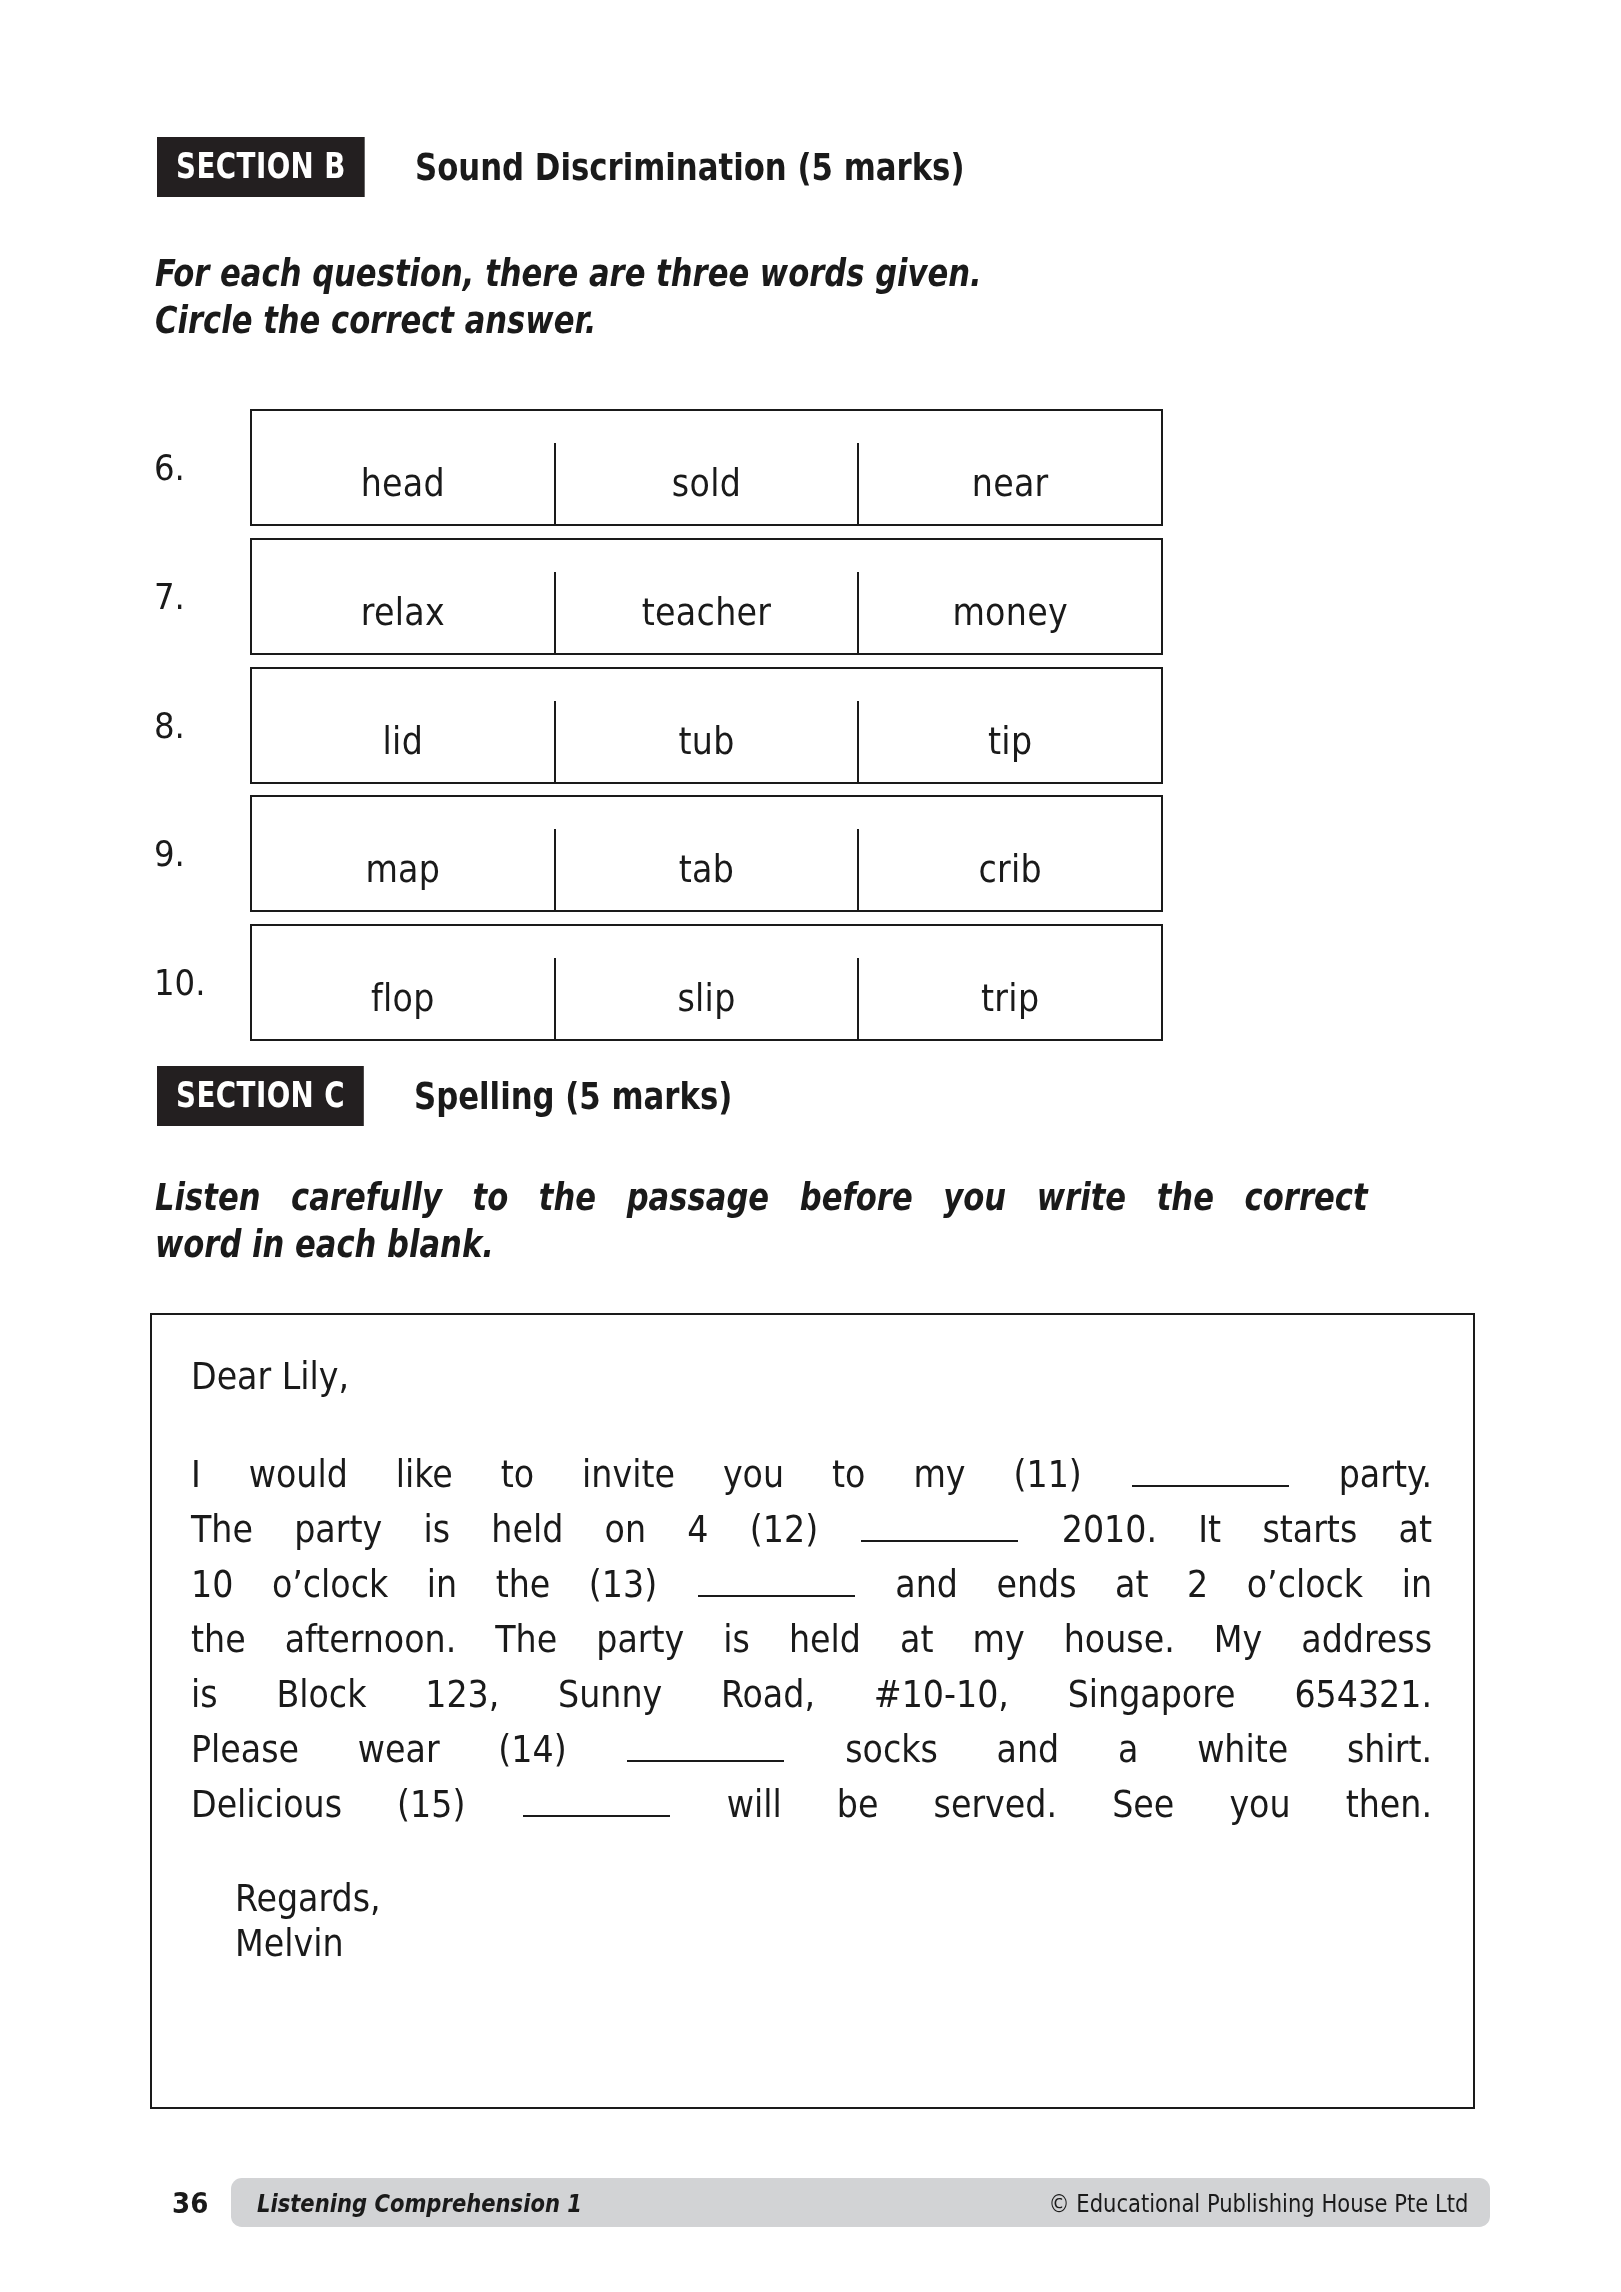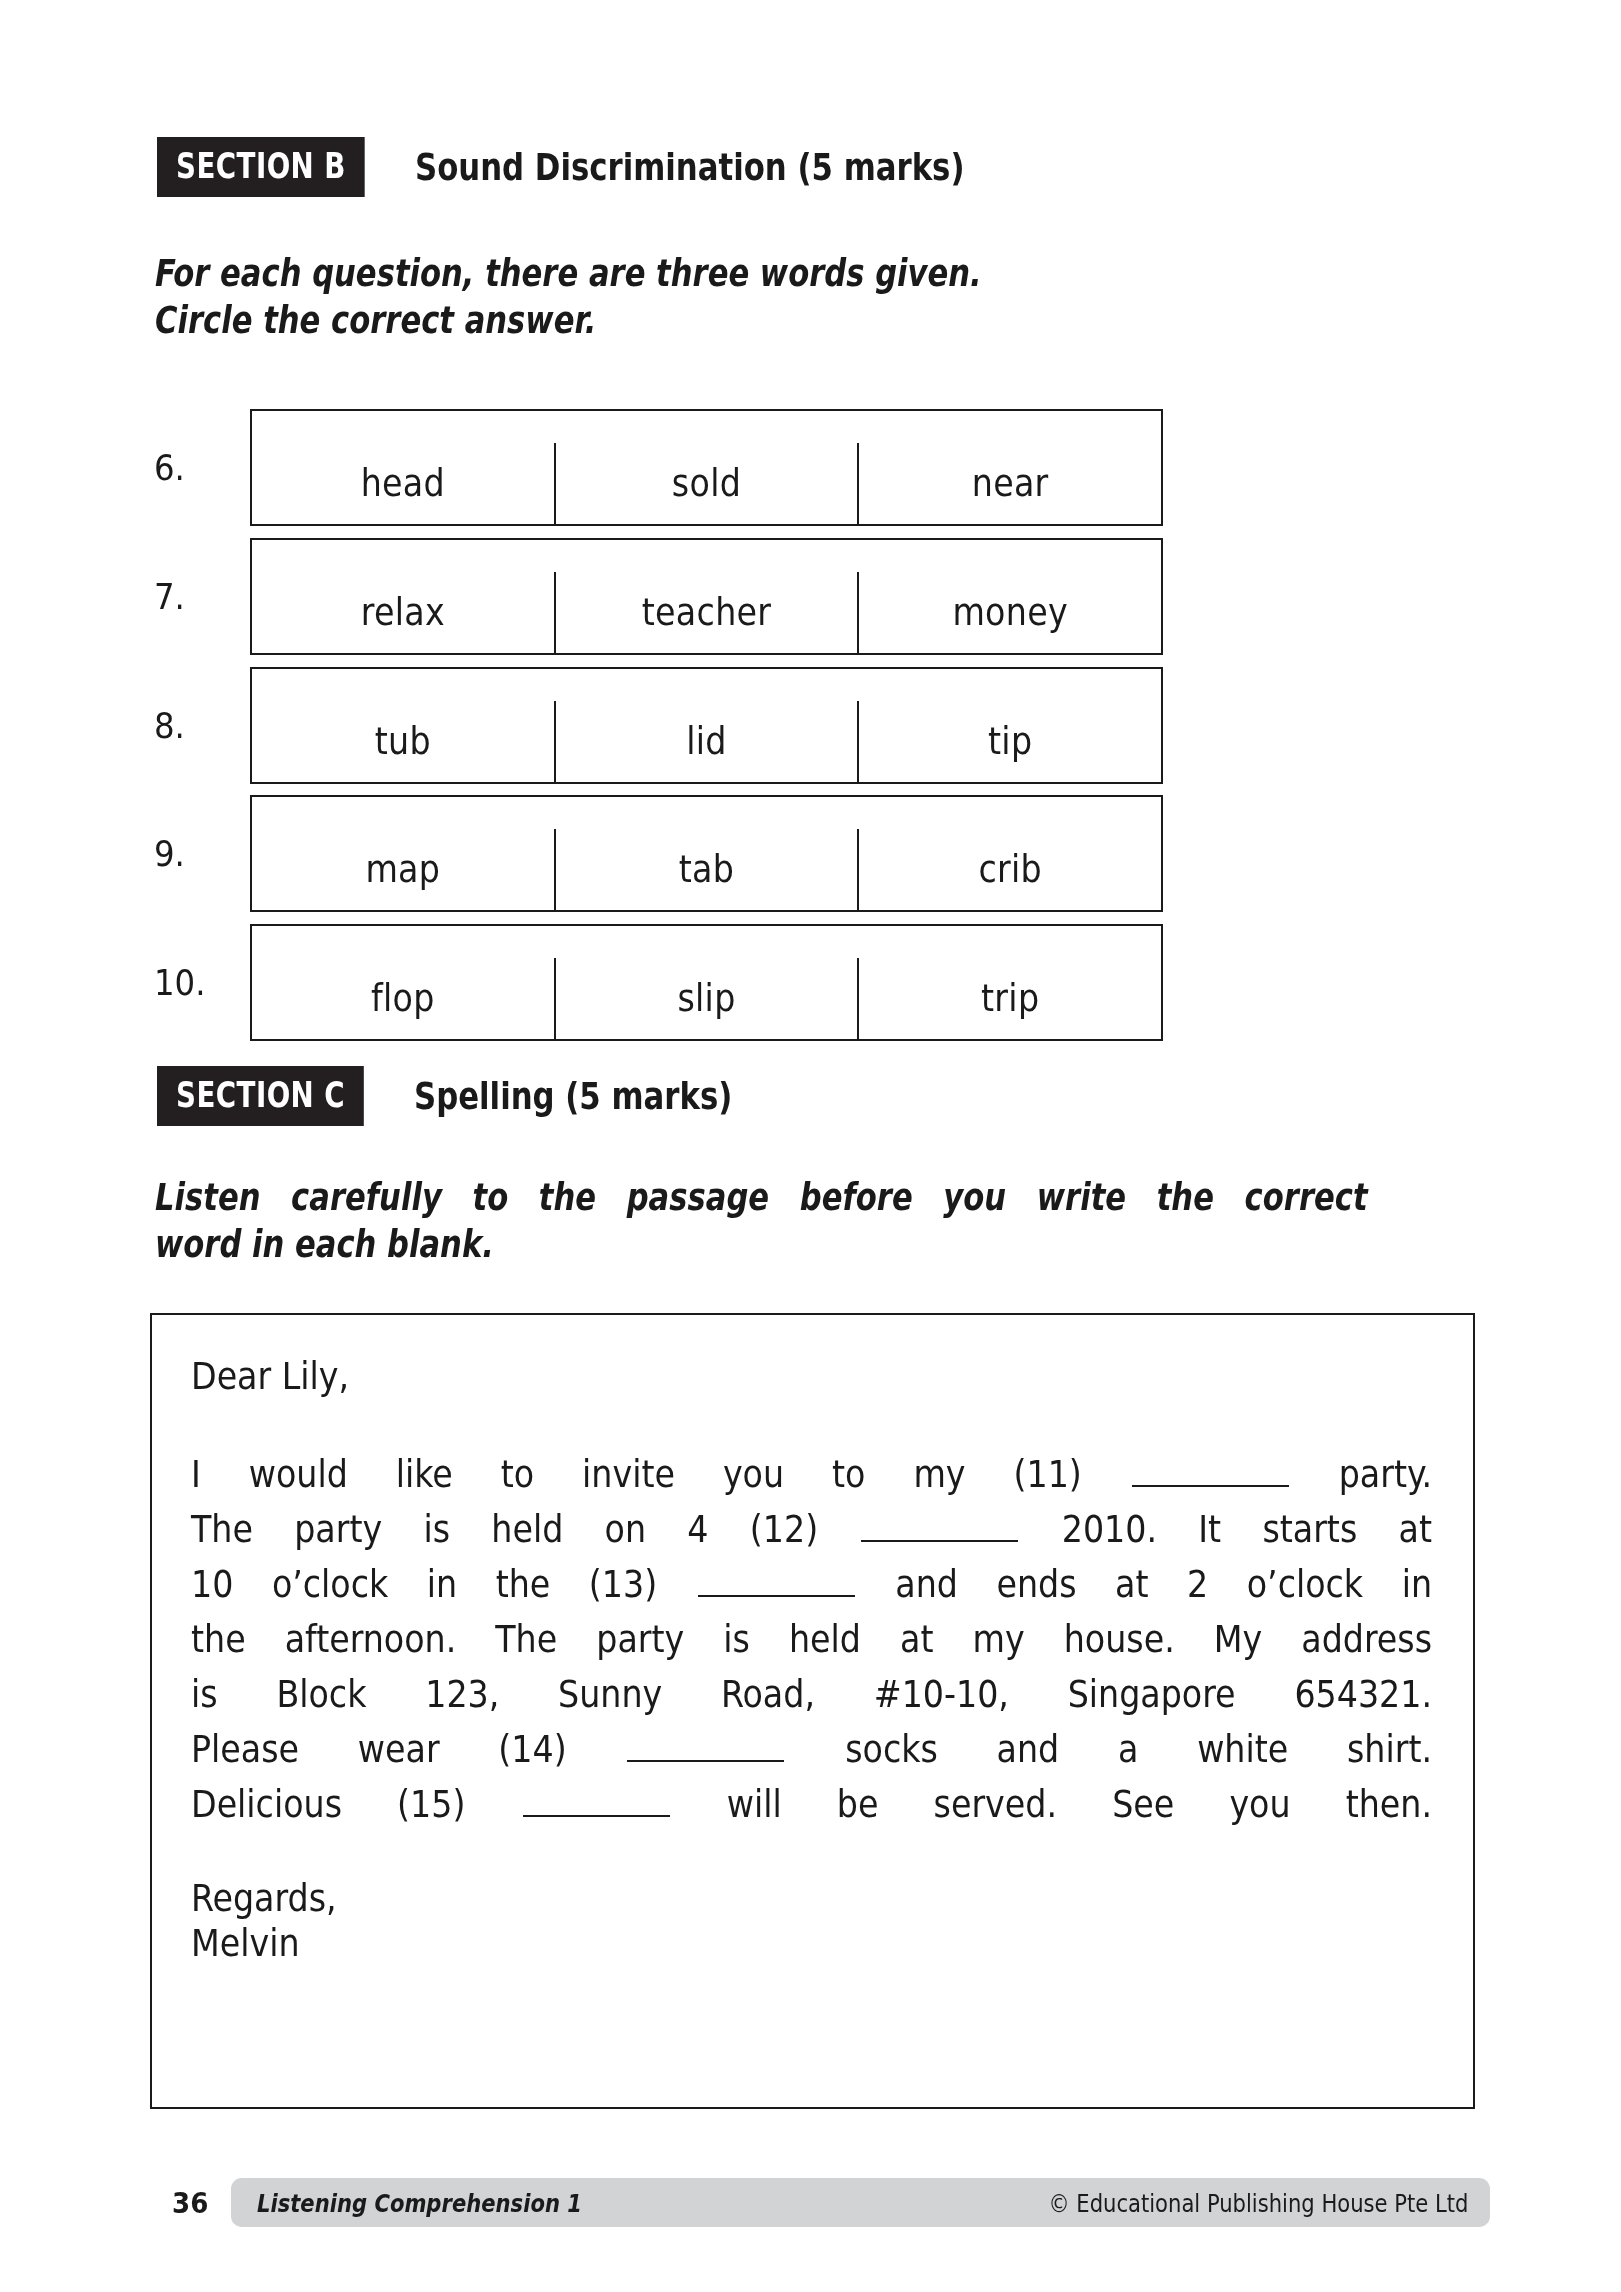--- a/index.html
+++ b/index.html
@@ -144,21 +144,21 @@
     line-height: 1.25;
   }
   .body-line-last {
     text-align: justify;
     text-align-last: justify;
   }
   .signoff-block {
     margin-top: 47px;
     line-height: 1.22;
   }
-  .signoff-line { display: block; white-space: nowrap; }
+  .signoff-line { display: block; white-space: nowrap; margin-left: 44px; }
 
   .blank {
     display: inline-block;
     width: 157px;
     border-bottom: 2.9px solid #1a1a1a;
     height: 0.82em;
     vertical-align: baseline;
     margin: 0 2px;
   }
   .blank-sm { width: 147px; }
@@ -239,22 +239,22 @@
       <div class="row-cells">
         <div class="cell">relax</div>
         <div class="cell">teacher</div>
         <div class="cell">money</div>
       </div>
     </div>
 
     <div class="word-row" style="margin-bottom:11.8px;">
       <div class="row-num">8.</div>
       <div class="row-cells">
+        <div class="cell">lid</div>
         <div class="cell">tub</div>
-        <div class="cell">lid</div>
         <div class="cell">tip</div>
       </div>
     </div>
 
     <div class="word-row" style="margin-bottom:11.8px;">
       <div class="row-num">9.</div>
       <div class="row-cells">
         <div class="cell">map</div>
         <div class="cell">tab</div>
         <div class="cell">crib</div>

